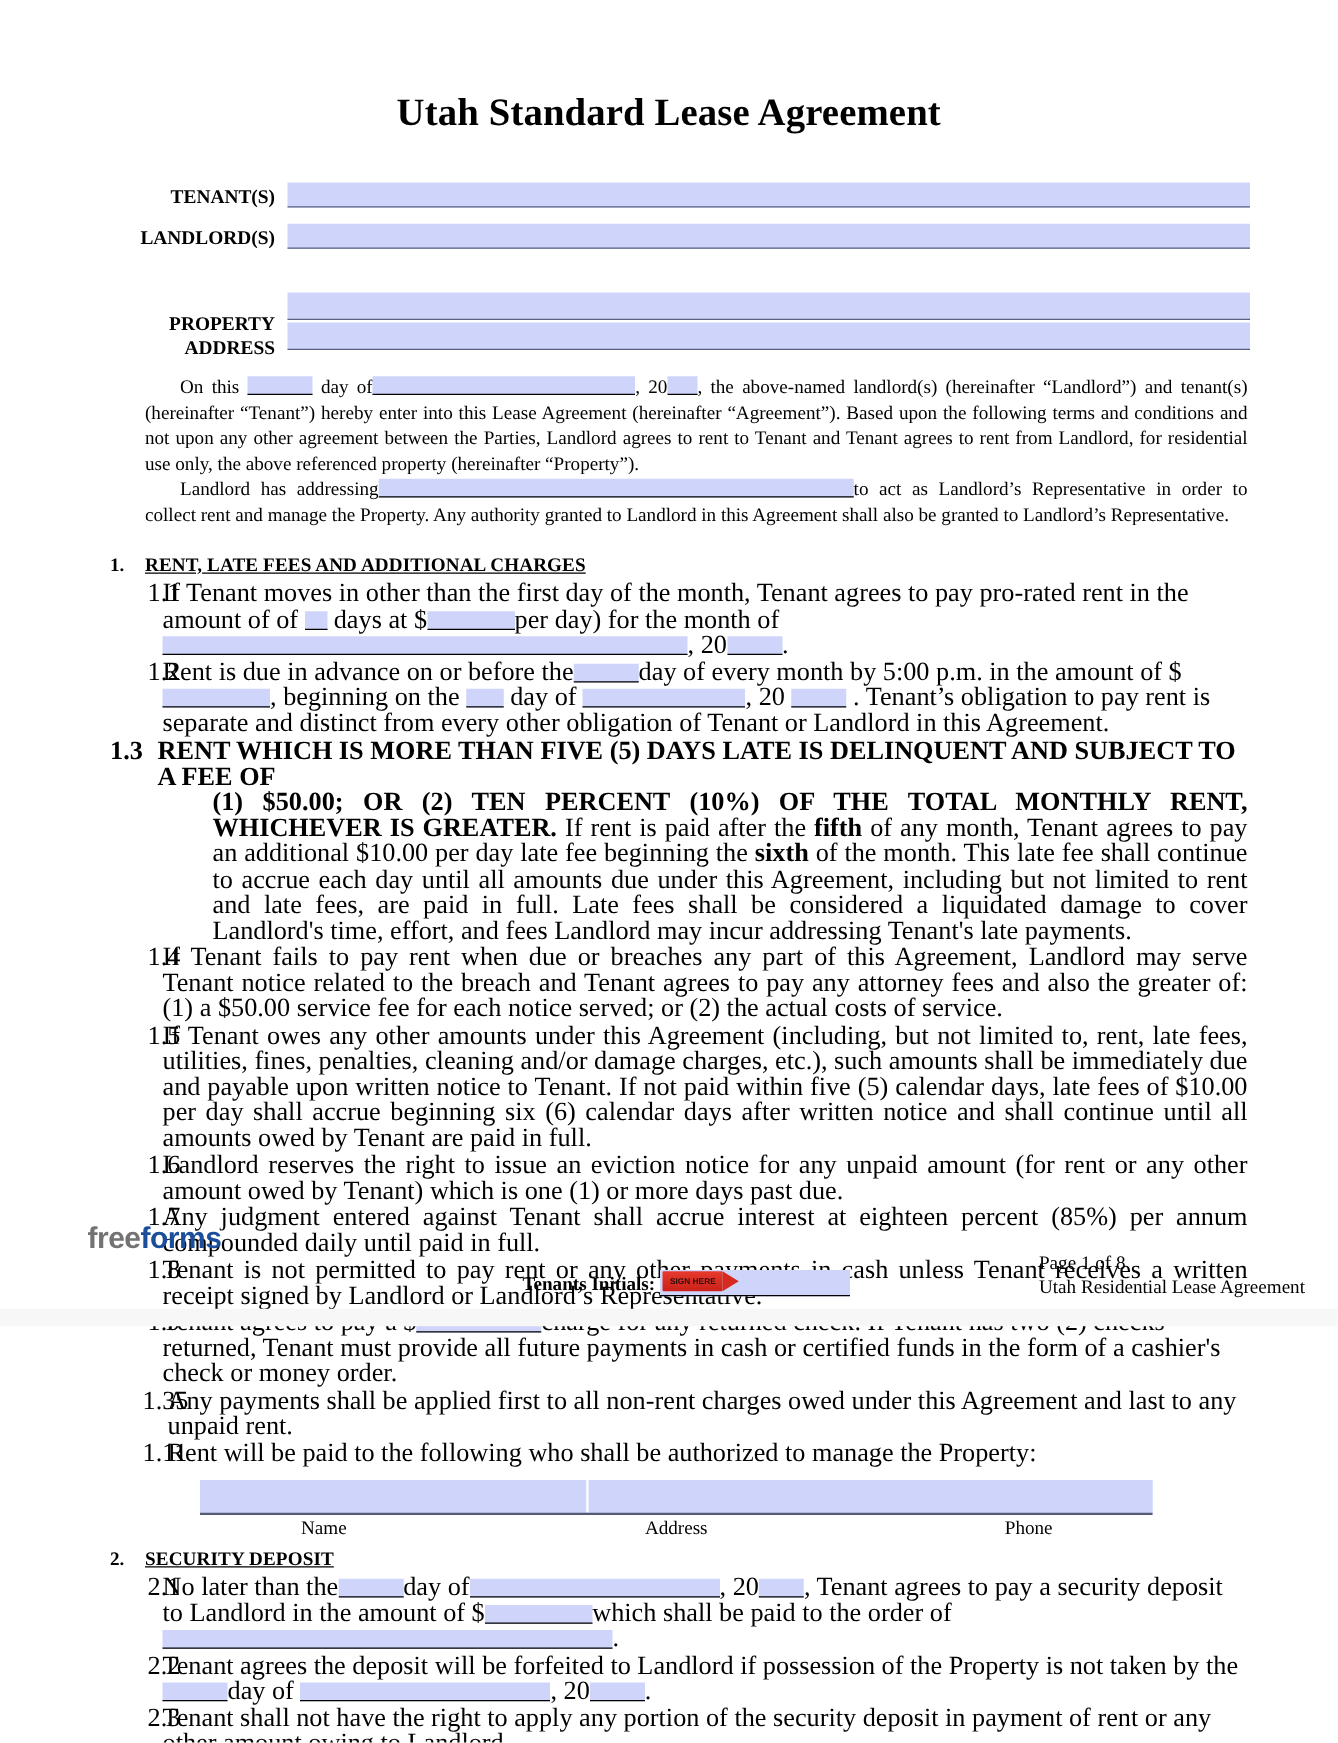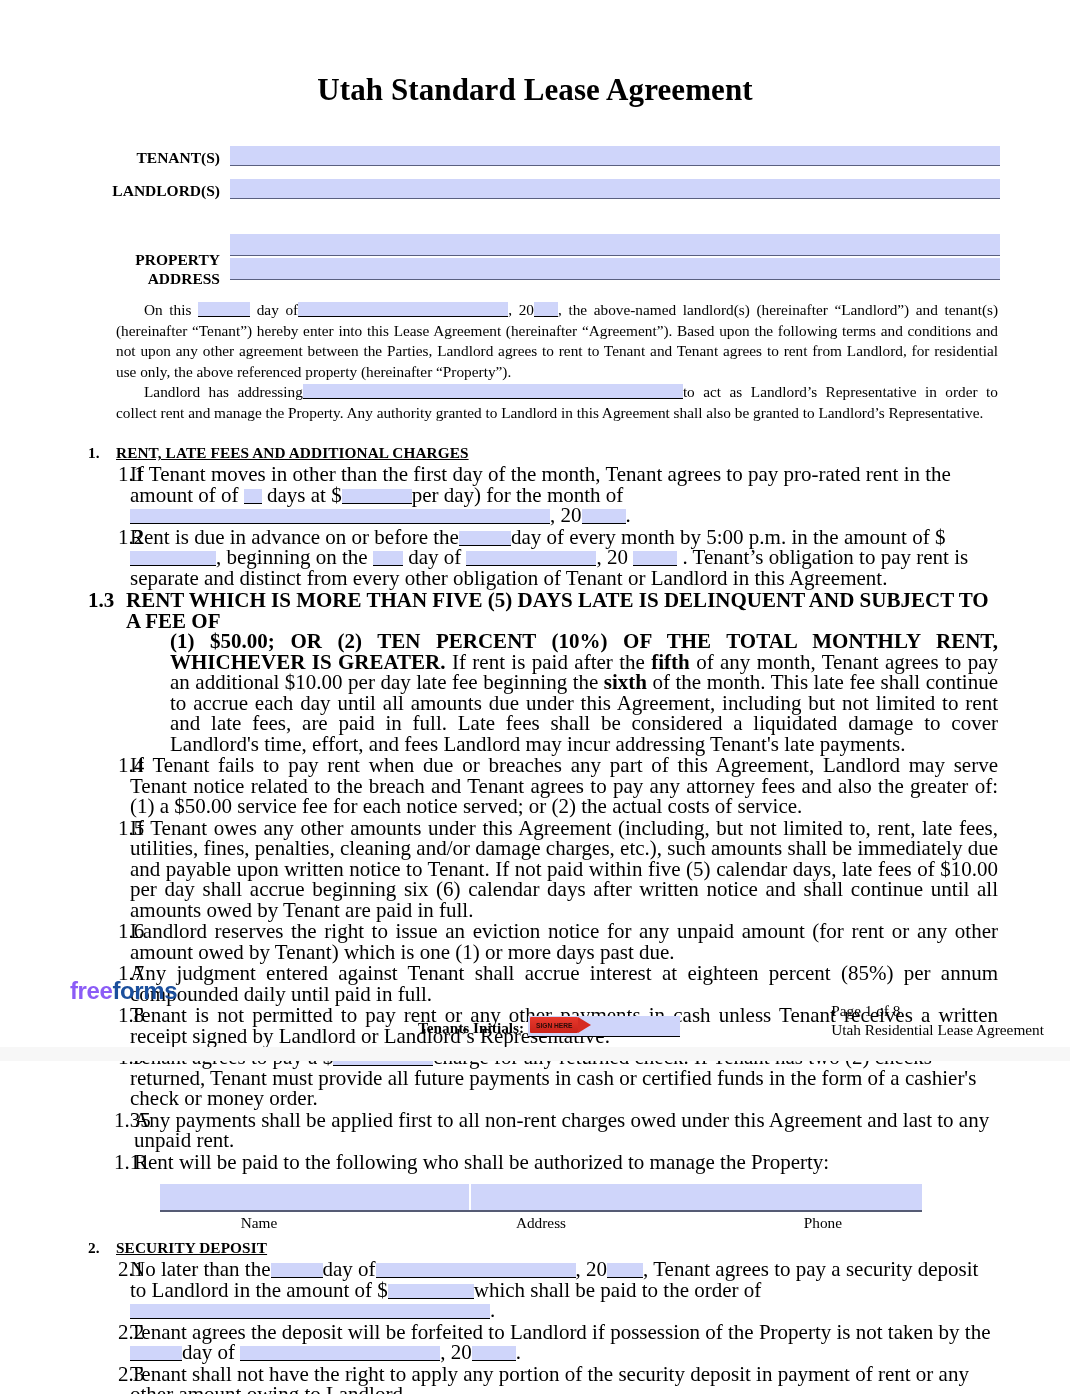--- a/index.html
+++ b/index.html
@@ -201,21 +201,21 @@
   }
   .logo {
     position: absolute;
     left: 70px;
     top: 6px;
     font-family: "Liberation Sans", "DejaVu Sans", sans-serif;
     font-size: 24px;
     font-weight: bold;
     letter-spacing: -0.4px;
   }
-  .logo .free { color: #8b5cf6; }
+  .logo .free { color: #737373; }
   .logo .forms { color: #1b4f9c; }
 
   .initials {
     position: absolute;
     left: 418px;
     bottom: 10px;
     display: flex;
     align-items: flex-end;
     font-size: 15.3px;
     font-weight: bold;

